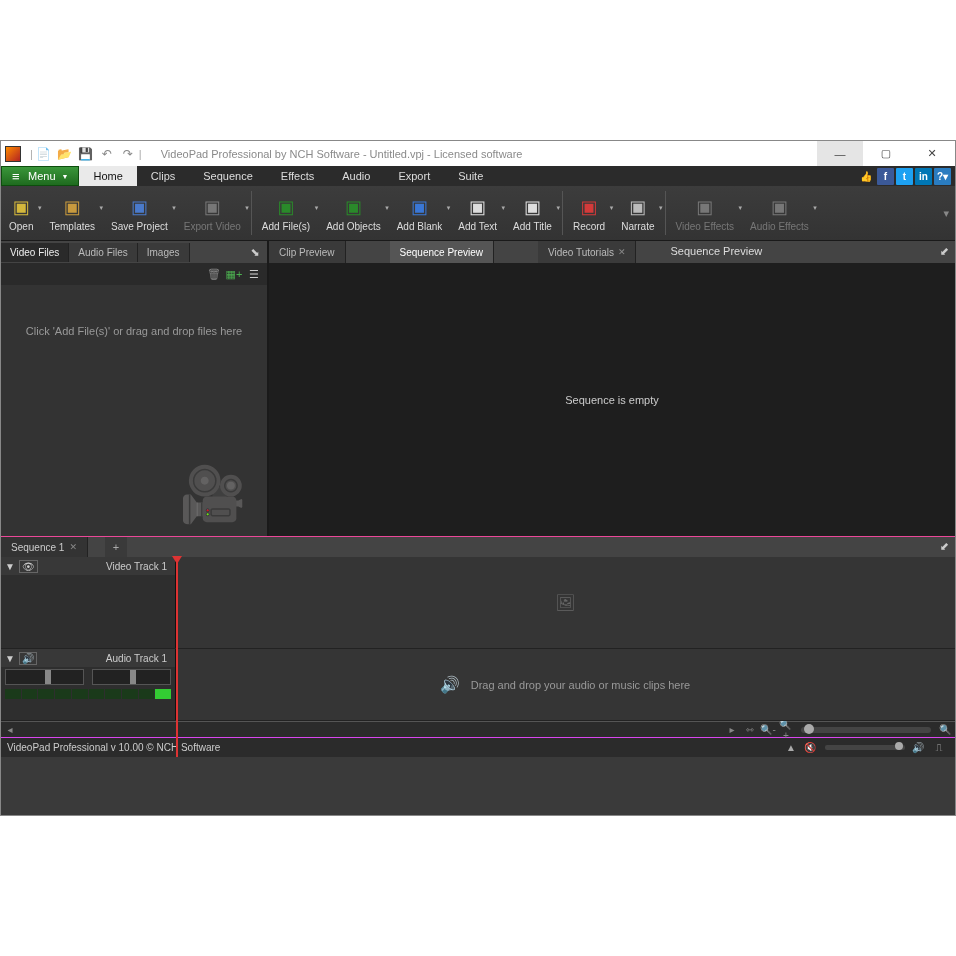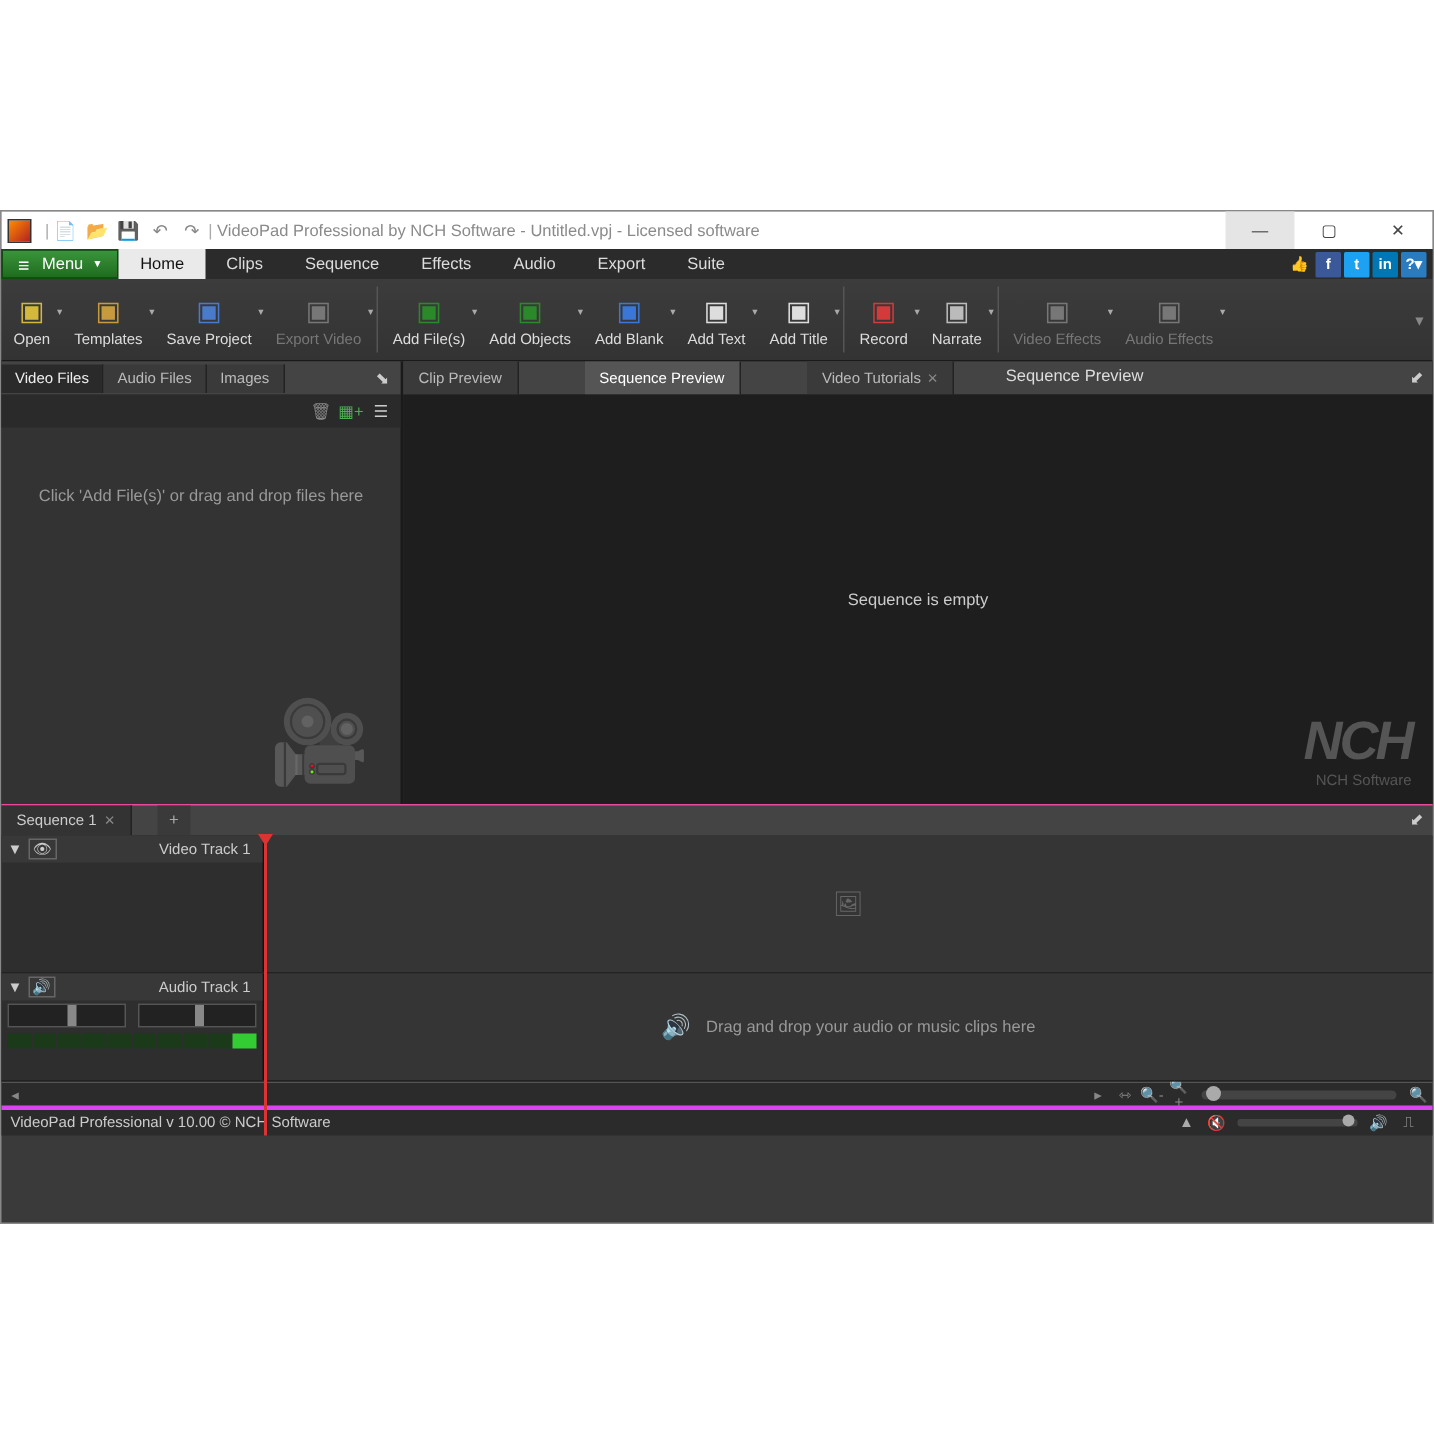--- a/index.html
+++ b/index.html
@@ -5,21 +5,21 @@
 * { margin:0; padding:0; box-sizing:border-box; font-family:"Segoe UI",Tahoma,sans-serif; }
 body { background:#fff; width:956px; height:956px; overflow:hidden; position:relative; }
 #app { position:absolute; top:140px; left:0; width:956px; height:676px; background:#3a3a3a; font-size:11px; color:#ccc; border:1px solid #888; }
 
 
 .titlebar { height:25px; background:#fff; display:flex; align-items:center; color:#666; font-size:11px; }
 .titlebar .app-icon { width:16px; height:16px; margin:0 6px 0 4px; background:linear-gradient(135deg,#ff8c00,#b22222); border:1px solid #333; }
 .titlebar .sep { color:#aaa; margin:0 3px; }
 .titlebar .qa { display:flex; gap:5px; align-items:center; }
 .titlebar .qa span { width:16px; height:16px; display:flex; align-items:center; justify-content:center; cursor:pointer; font-size:12px; }
-.titlebar .title-text { margin-left:0; flex:1; color:#8a8a8a; }
+.titlebar .title-text { margin-left:16px; flex:1; color:#8a8a8a; }
 .titlebar .winbtn { width:46px; height:25px; display:flex; align-items:center; justify-content:center; color:#444; font-size:11px; }
 .titlebar .winbtn.min { background:#e5e5e5; }
 
 
 .menurow { height:20px; background:#2b2b2b; display:flex; align-items:stretch; color:#ddd; }
 .menurow .menu-btn { background:#2a7a2a; background:linear-gradient(#3a963a,#1f6b1f); color:#fff; display:flex; align-items:center; padding:0 10px; gap:6px; font-size:11px; border:1px solid #0d4d0d; }
 .menurow .menu-btn .ham { display:inline-block; width:10px; }
 .menurow .menu-btn .ham::before{content:"≡";font-size:13px;}
 .menurow .tab { padding:0 14px; display:flex; align-items:center; cursor:pointer; }
 .menurow .tab.active { background:#eaeaea; color:#111; }
@@ -92,21 +92,21 @@
 .track.audio { height:72px; }
 
 
 .zrow { height:16px; background:#2b2b2b; display:flex; align-items:center; font-size:10px; color:#888; border-top:1px solid #555; }
 .zrow .zflex { flex:1; }
 .zrow .zbtn { width:18px; text-align:center; cursor:pointer; }
 .zrow .zslider { width:130px; height:6px; background:#444; margin:0 6px; border-radius:3px; position:relative; }
 .zrow .zslider .zt { position:absolute; left:3px; top:-3px; width:10px; height:10px; border-radius:50%; background:#aaa; }
 
 
-.status { height:20px; background:#2b2b2b; display:flex; align-items:center; padding:0 6px; color:#ccc; font-size:10px; border-top:3px solid #d946ef; }
+.status { height:20px; background:#2b2b2b; display:flex; align-items:center; padding:0 6px; color:#ccc; font-size:10px; border-top:1px solid #d946ef; }
 .status .sflex { flex:1; }
 .status .sico { width:20px; text-align:center; cursor:pointer; color:#aaa; }
 .status .vol { width:80px; height:5px; background:#444; margin:0 4px; border-radius:2px; position:relative; }
 .status .vol .vt { position:absolute; right:2px; top:-3px; width:8px; height:8px; border-radius:50%; background:#aaa; }
 
 .closex { font-size:9px; color:#888; cursor:pointer; }
 </style>
 </head>
 <body>
 
@@ -256,24 +256,20 @@
             <div class="ptab">Clip Preview</div>
             <div class="ptab active">Sequence Preview</div>
             <div class="ptab">Video Tutorials <span class="closex">✕</span></div>
           </div>
         <div class="ptitle">Sequence Preview</div>
         <div class="flex"></div>
         <span style="padding:4px 6px">⬋</span>
       </div>
       <div class="prev-body">
         <span>Sequence is empty</span>
-        <div class="nch-logo">
-          <div class="big">NCH</div>
-          <div class="sm">NCH Software</div>
-        </div>
       </div>
     </div>
   </div>
 
   <div class="seqtabs">
     <div id="seq-tabs" style="display: flex;">
         <div class="stab">Sequence 1 <span class="x">✕</span></div>
       </div>
     <div class="add">+</div>
     <div style="flex:1"></div>

